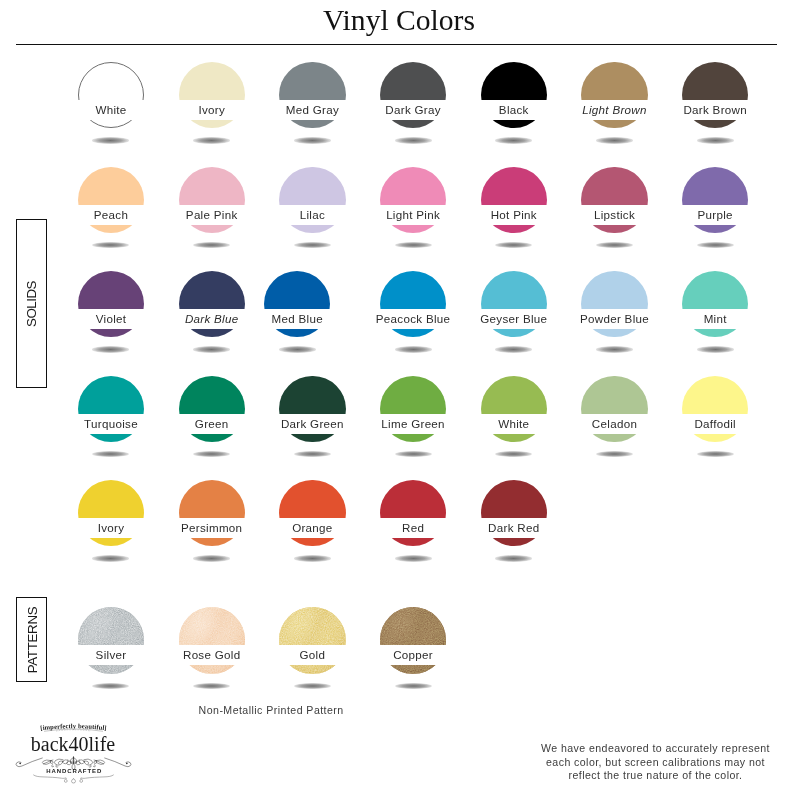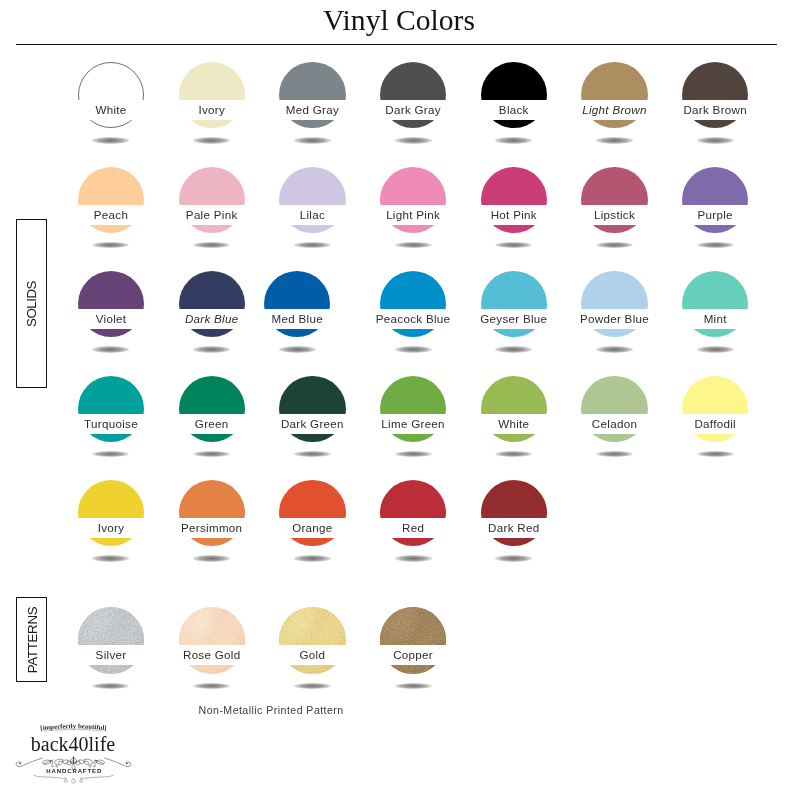--- a/index.html
+++ b/index.html
@@ -418,20 +418,25 @@
 
   <div class="vbox" id="box-solids" style="left:15.5px;top:219px;width:31px;height:169px;">
     <span>SOLIDS</span>
   </div>
   <div class="vbox" id="box-patterns" style="left:16px;top:597px;width:31px;height:85px;">
     <span>PATTERNS</span>
   </div>
 
   <div class="note" id="pattern-note">Non-Metallic Printed Pattern</div>
 
+  <div id="disclaimer">
+    <div>We have endeavored to accurately represent</div>
+    <div>each color, but screen calibrations may not</div>
+    <div>reflect the true nature of the color.</div>
+  </div>
 
   <div id="logo">
     <svg id="logo-svg" viewBox="0 0 160 76" width="160" height="76">
       <defs>
         <path id="arcpath" d="M18,18.2 Q73.5,6.2 129,18.2" fill="none"></path>
       </defs>
       <text class="logo-tagline">
         <textPath href="#arcpath" startOffset="50%" text-anchor="middle"><tspan>[imperfectly beautiful]</tspan></textPath>
       </text>
       <path class="tag-swash" d="M44,15.3 Q73.5,10.6 103,15.3"></path>

